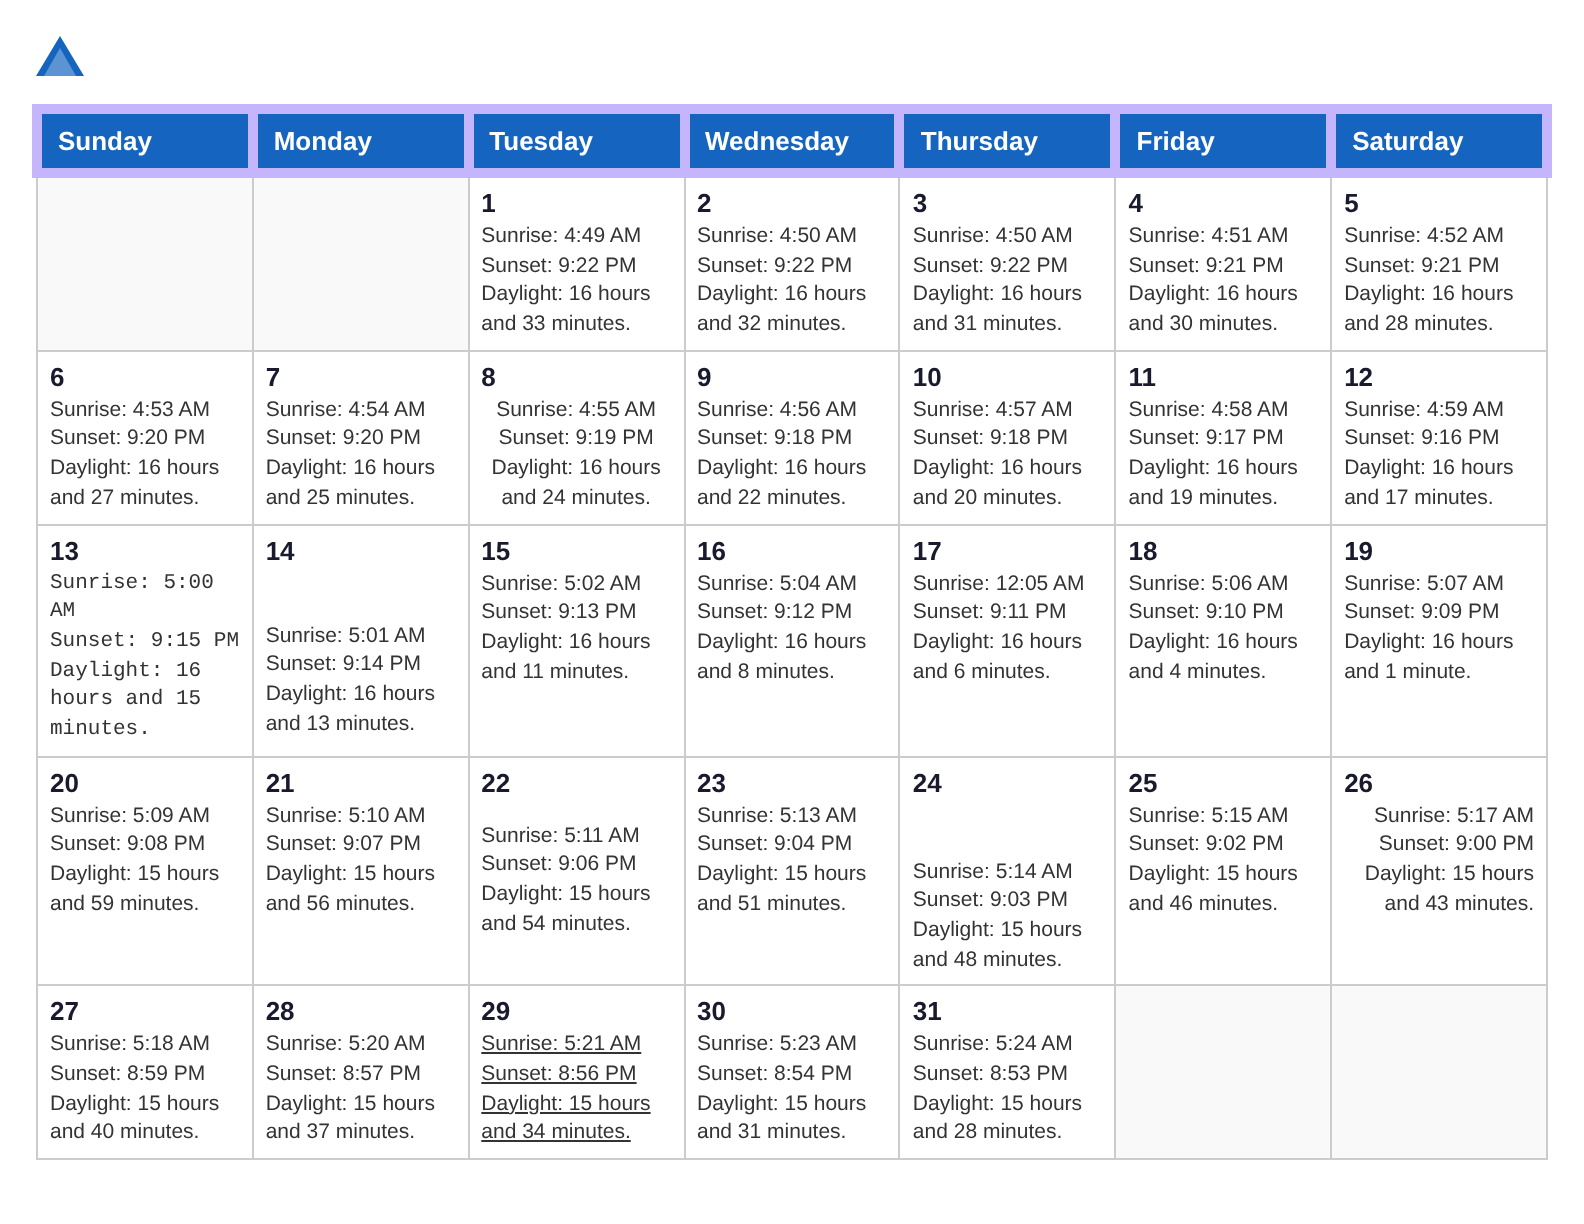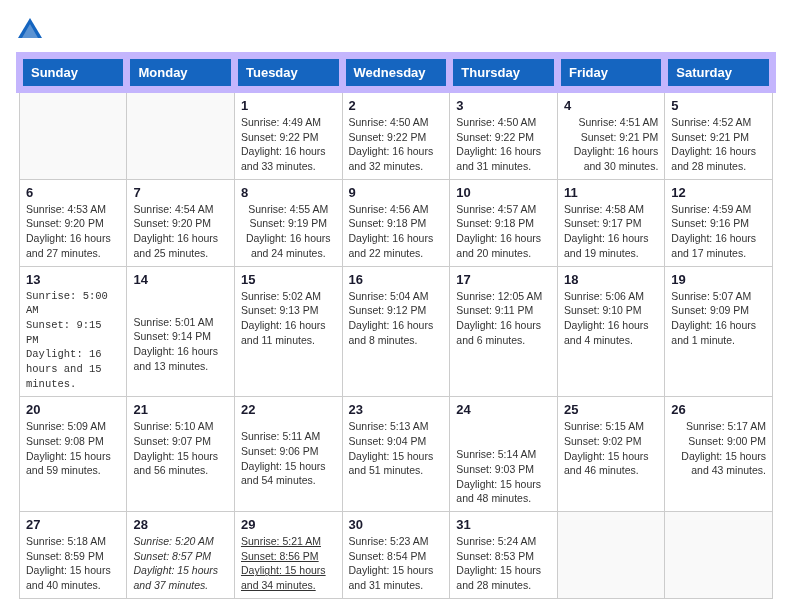--- a/index.html
+++ b/index.html
@@ -58,21 +58,21 @@
       border-collapse: collapse;
       border: 1px solid #ccc;
     }
     .calendar th {
       background-color: #1565c0;
       color: #fff;
       text-align: left;
       padding: 6px 8px;
       font-size: 13px;
       font-weight: bold;
-      border: 7px solid #c4b5fd;
+      border: 5px solid #c4b5fd;
     }
     .calendar td {
       border: 1px solid #ccc;
       vertical-align: top;
       padding: 5px 6px;
       width: 108px;
       min-height: 80px;
       font-size: 11px;
       color: #333;
       background: #fff;
@@ -141,21 +141,21 @@
 Daylight: 16 hours and 32 minutes.</div>
         </td>
         <td>
           <div class="day-number">3</div>
           <div class="day-info" style="white-space: pre-line;">Sunrise: 4:50 AM
 Sunset: 9:22 PM
 Daylight: 16 hours and 31 minutes.</div>
         </td>
         <td>
           <div class="day-number">4</div>
-          <div class="day-info" style="white-space: pre-line; text-align: right;">Sunrise: 4:51 AM
+          <div class="day-info" style="white-space: pre-line;">Sunrise: 4:51 AM
 Sunset: 9:21 PM
 Daylight: 16 hours and 30 minutes.</div>
         </td>
         <td>
           <div class="day-number">5</div>
           <div class="day-info" style="white-space: pre-line;">Sunrise: 4:52 AM
 Sunset: 9:21 PM
 Daylight: 16 hours and 28 minutes.</div>
         </td>
       </tr>
@@ -293,21 +293,21 @@
       </tr>
       <tr>
         <td>
           <div class="day-number">27</div>
           <div class="day-info" style="white-space: pre-line;">Sunrise: 5:18 AM
 Sunset: 8:59 PM
 Daylight: 15 hours and 40 minutes.</div>
         </td>
         <td>
           <div class="day-number">28</div>
-          <div class="day-info" style="white-space: pre-line; font-style: italic;">Sunrise: 5:20 AM
+          <div class="day-info" style="white-space: pre-line;">Sunrise: 5:20 AM
 Sunset: 8:57 PM
 Daylight: 15 hours and 37 minutes.</div>
         </td>
         <td>
           <div class="day-number">29</div>
           <div class="day-info" style="white-space: pre-line; text-decoration: underline;">Sunrise: 5:21 AM
 Sunset: 8:56 PM
 Daylight: 15 hours and 34 minutes.</div>
         </td>
         <td>

